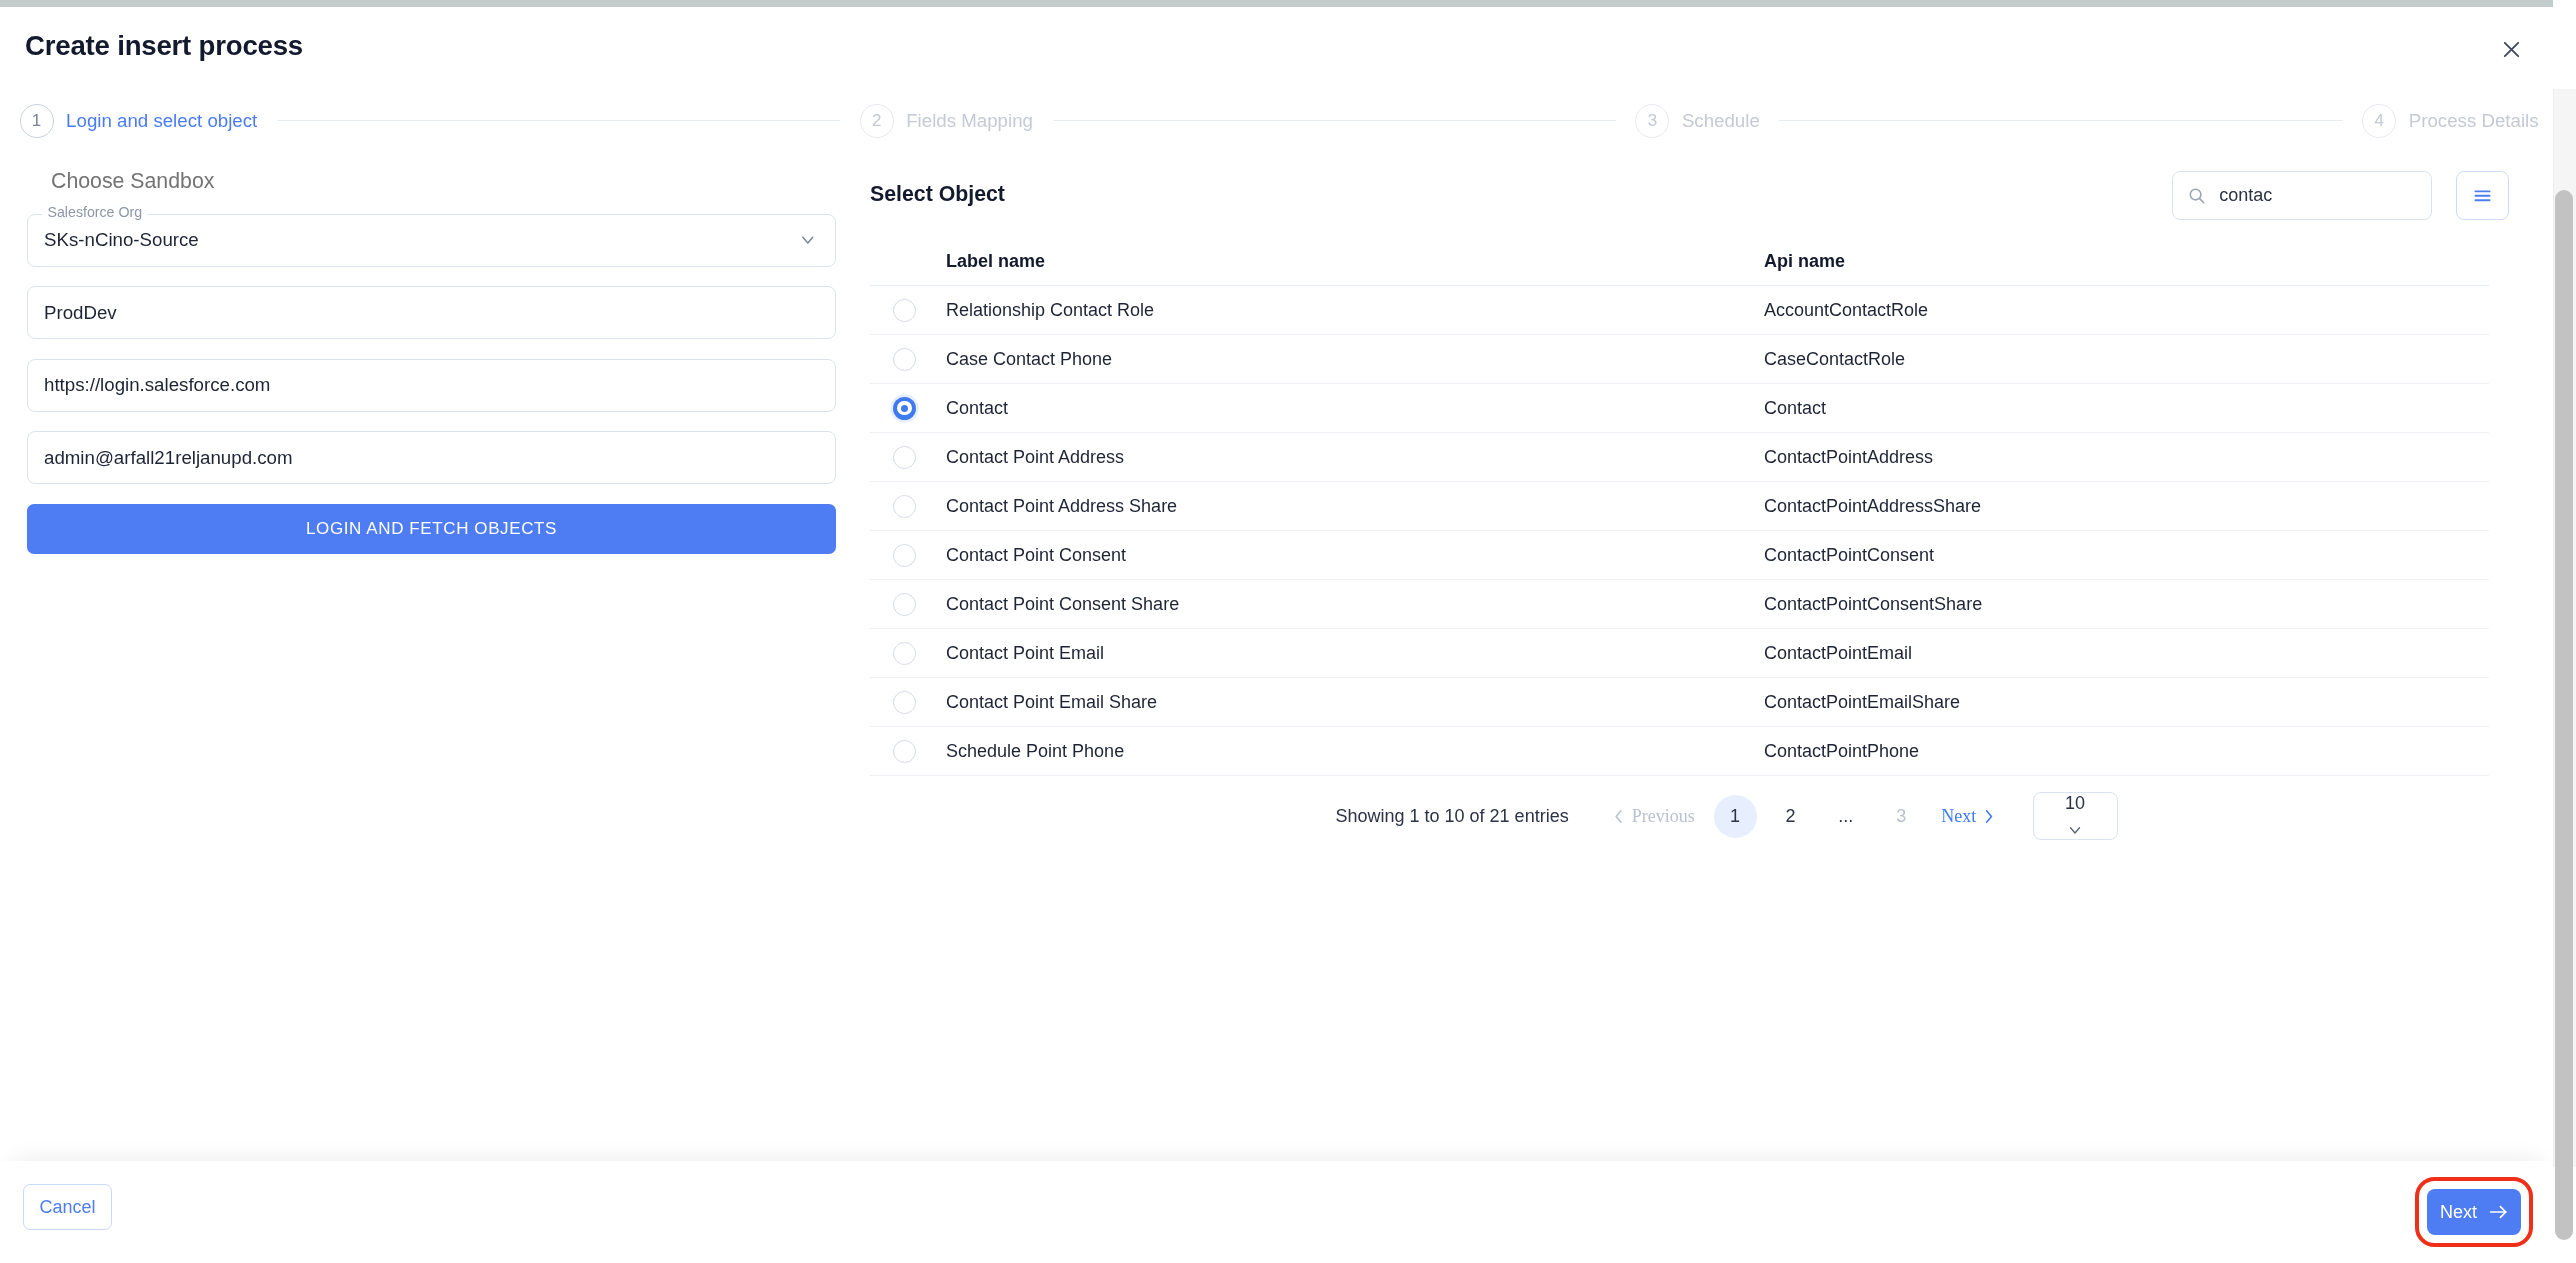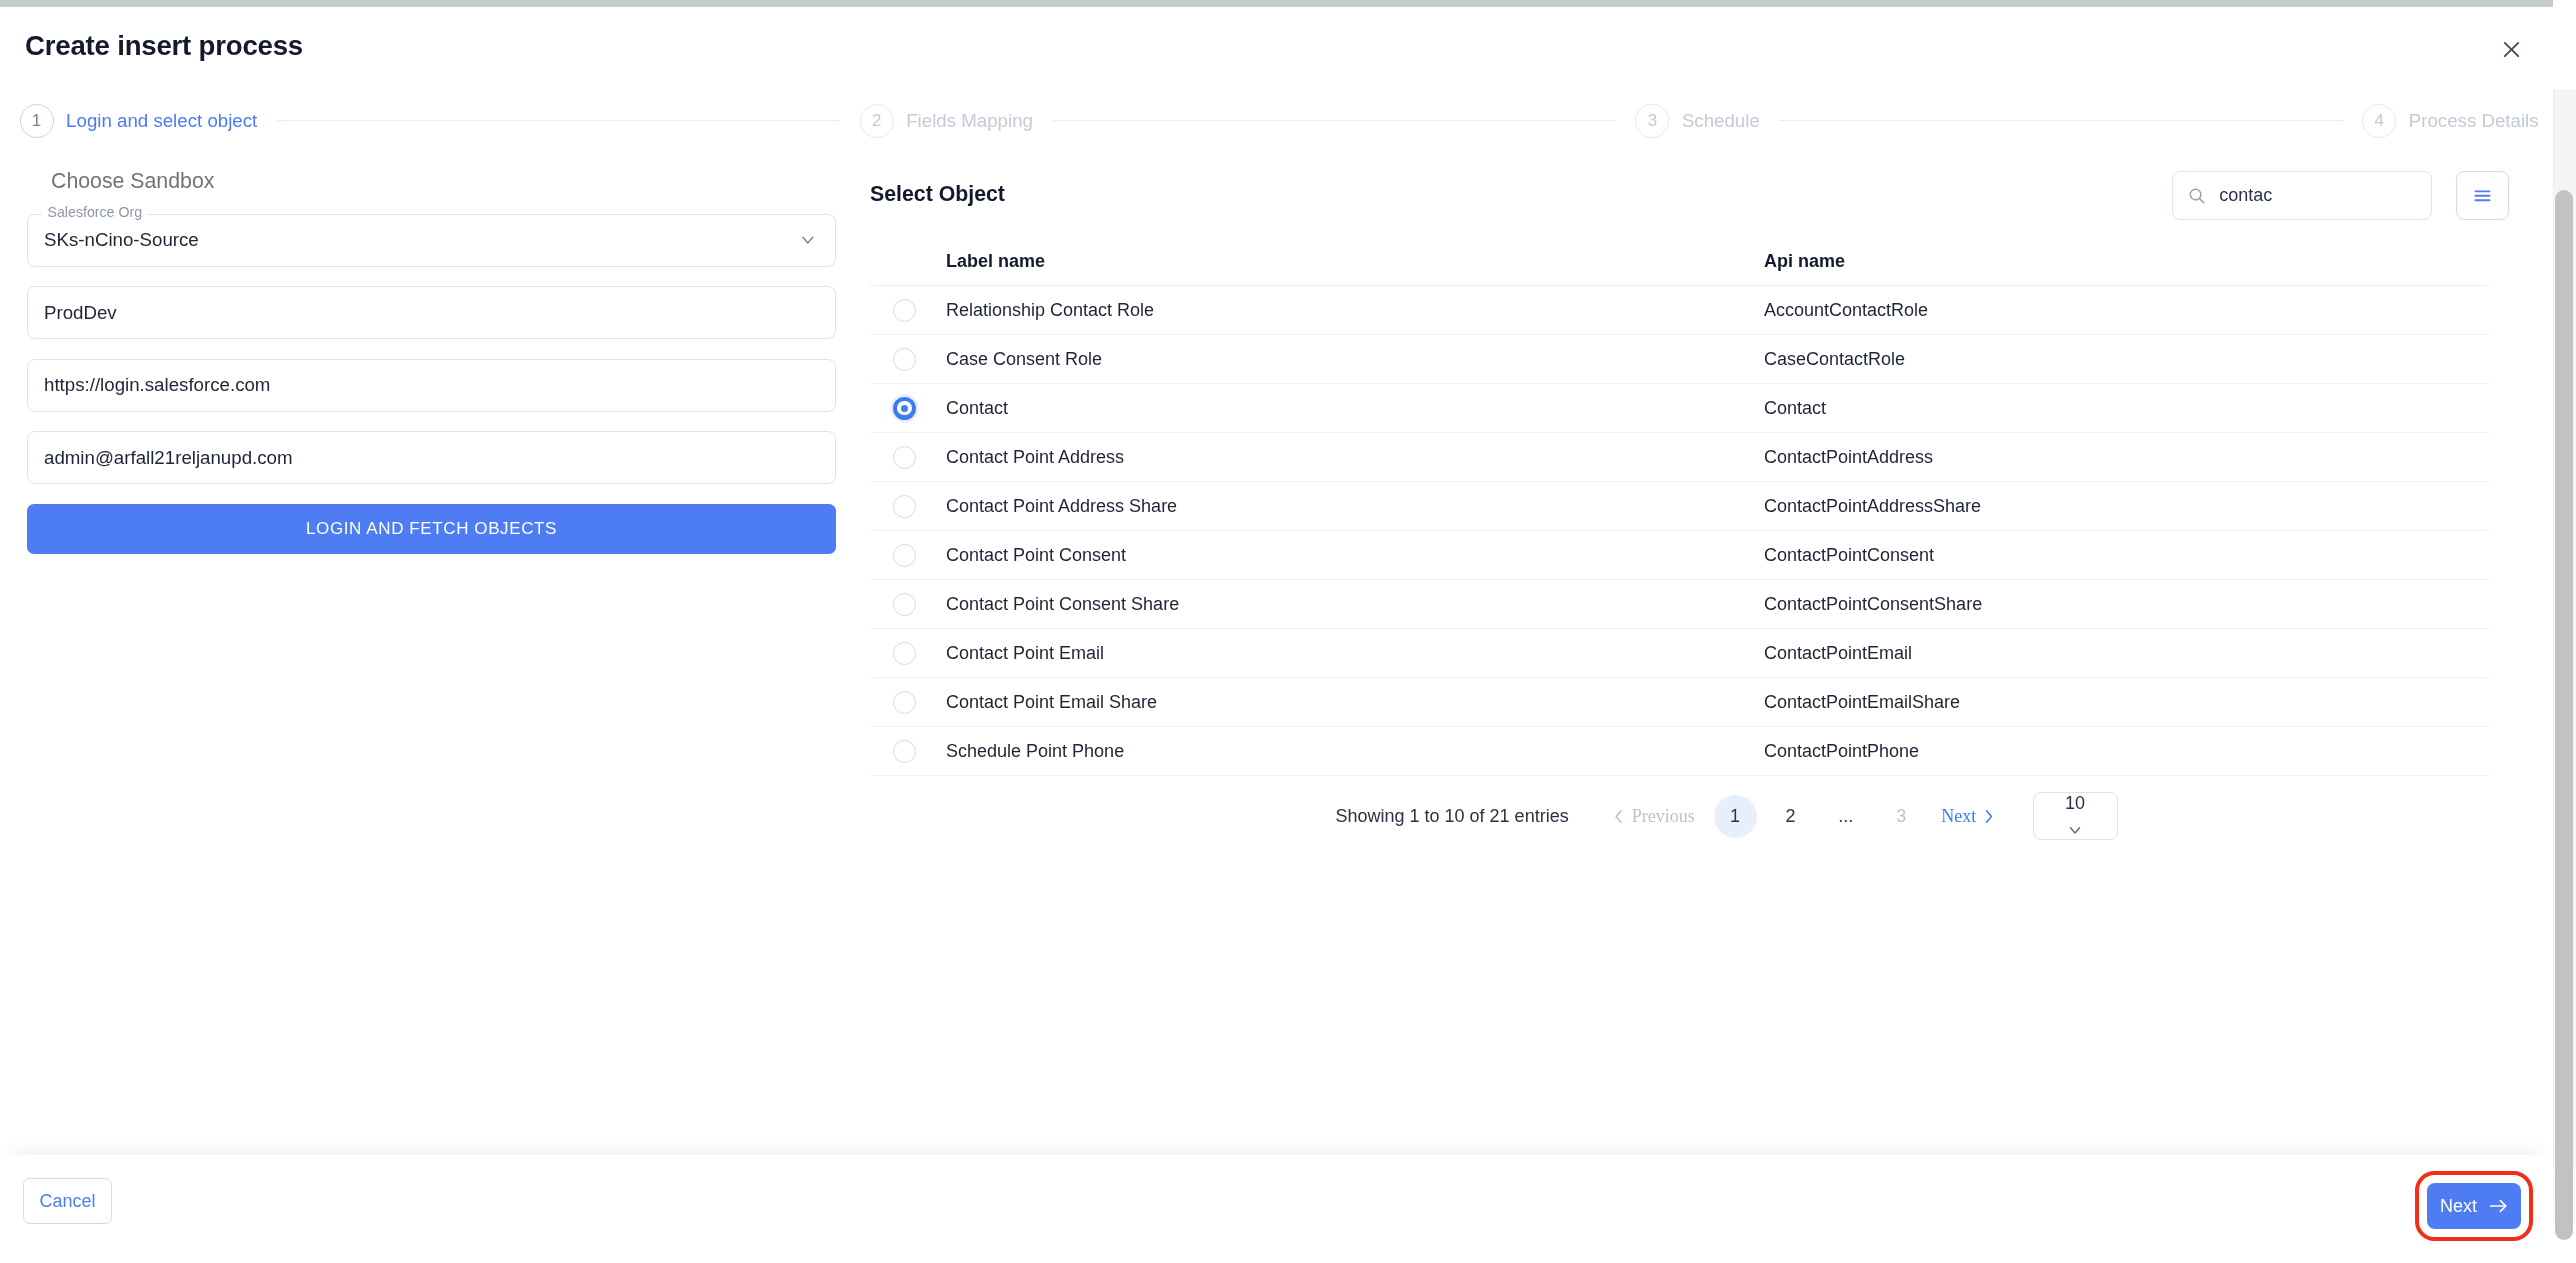--- a/index.html
+++ b/index.html
@@ -304,21 +304,21 @@
     font-size: 18px;
     color: #2a3244;
     cursor: pointer;
     background: #fff;
     flex-direction: column;
   }
 
   
   .footer {
     position: absolute;
-    left: 0; bottom: 14px;
+    left: 0; bottom: 8px;
     width: 2553px; height: 94px;
     background: #ffffff;
     box-shadow: 0 -12.5px 23px -12.5px rgba(0,0,0,0.09);
   }
   .btn-cancel {
     position: absolute;
     left: 23px; top: 23px;
     width: 89px; height: 46px;
     border: 1.2px solid #c9dafc;
     border-radius: 7.1px;
@@ -466,21 +466,21 @@
         <div class="col-radio">
             <span class="radio"></span>
           </div>
         <div class="col-label td">Relationship Contact Role</div>
         <div class="col-api td">AccountContactRole</div>
       </div>
       <div class="trow">
         <div class="col-radio">
             <span class="radio"></span>
           </div>
-        <div class="col-label td">Case Consent Role</div>
+        <div class="col-label td">Case Contact Phone</div>
         <div class="col-api td">CaseContactRole</div>
       </div>
       <div class="trow">
         <div class="col-radio">
             <span class="radio checked"></span>
           </div>
         <div class="col-label td">Contact</div>
         <div class="col-api td">Contact</div>
       </div>
       <div class="trow">

